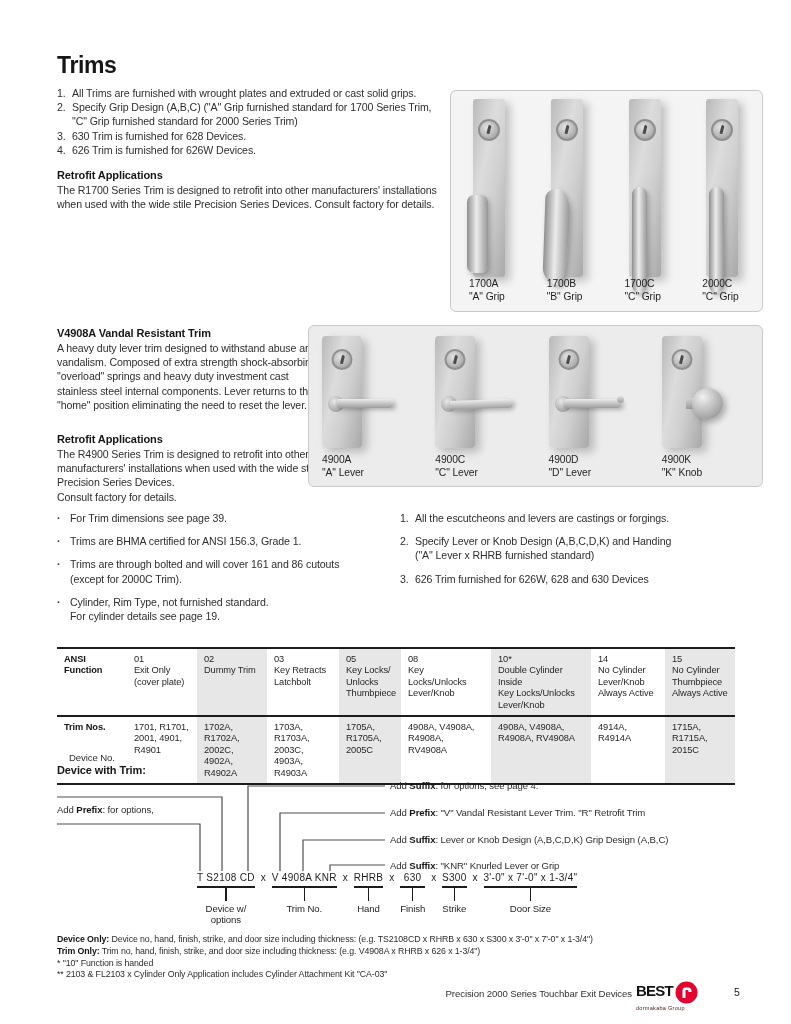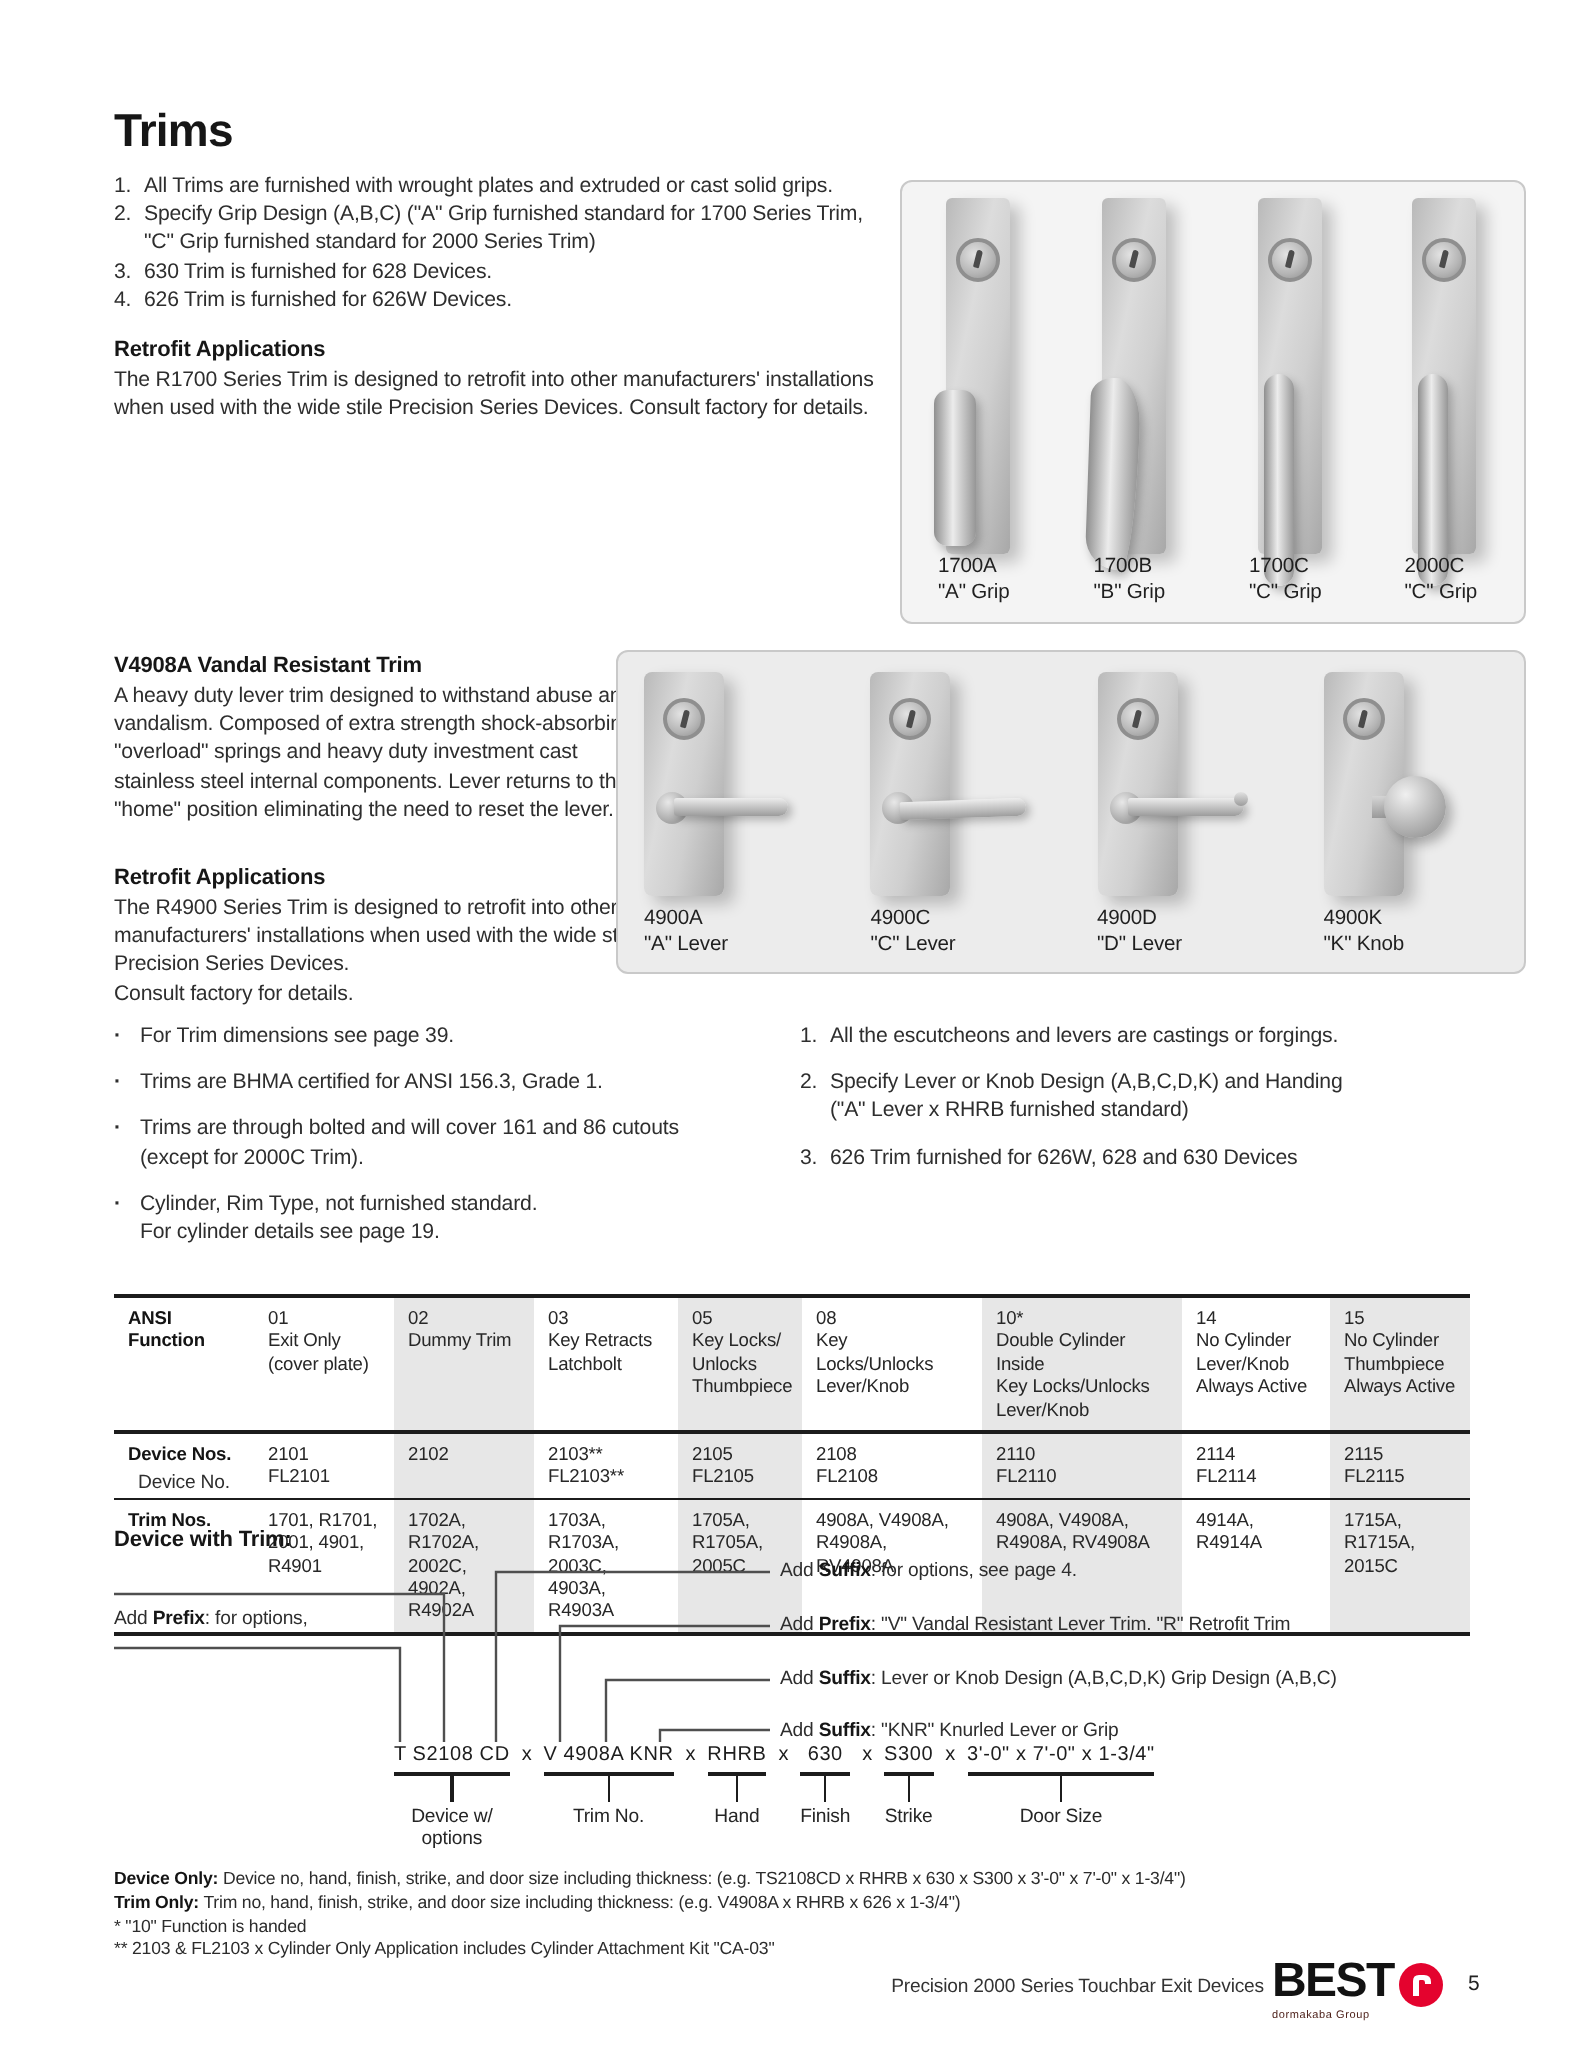--- a/index.html
+++ b/index.html
@@ -98,21 +98,21 @@
   .seg .u{height:2px;background:#1c1c1c;width:100%;margin-top:3px;}
   .seg .k{width:1.5px;height:13px;background:#1c1c1c;}
   .seg .l{font-size:9.6px;line-height:11px;text-align:center;margin-top:2px;color:#252525;}
   .sep{font-size:10px;color:#1d1d1d;padding:0 1px;}
 
   
   .notes{left:57px;top:934px;font-size:8.8px;line-height:11.8px;color:#2c2c2c;}
   .notes b{color:#141414;}
   .foot-line{right:159px;top:988px;font-size:9.6px;color:#333;}
   .brand{left:636px;top:981px;}
-  .brand-word{font-size:24px;font-weight:800;letter-spacing:-0.8px;color:#121212;line-height:19px;display:inline-block;vertical-align:top;}
+  .brand-word{font-size:15px;font-weight:800;letter-spacing:-0.8px;color:#121212;line-height:19px;display:inline-block;vertical-align:top;}
   .brand-sub{font-size:5.5px;color:#4a1d16;letter-spacing:0.3px;margin-top:1px;}
   .page-num{left:734px;top:986px;font-size:10.5px;color:#222;}
 </style>
 </head>
 <body>
 
 <h1 class="abs page-title">Trims</h1>
 
 <div class="abs num-list body-txt">
   <div class="num-item">
@@ -307,38 +307,20 @@
 Lever/Knob</td>
     <td class="pre">14
 No Cylinder
 Lever/Knob
 Always Active</td>
     <td class="pre shade">15
 No Cylinder
 Thumbpiece
 Always Active</td>
   </tr>
-  <tr class="dev">
-    <td class="lab">Device Nos.</td>
-    <td class="pre">2101
-FL2101</td>
-    <td class="pre shade">2102</td>
-    <td class="pre">2103**
-FL2103**</td>
-    <td class="pre shade">2105
-FL2105</td>
-    <td class="pre">2108
-FL2108</td>
-    <td class="pre shade">2110
-FL2110</td>
-    <td class="pre">2114
-FL2114</td>
-    <td class="pre shade">2115
-FL2115</td>
-  </tr>
   <tr>
     <td class="lab">Trim Nos.</td>
     <td class="pre">1701, R1701,
 2001, 4901,
 R4901</td>
     <td class="pre shade">1702A, R1702A,
 2002C, 4902A,
 R4902A</td>
     <td class="pre">1703A, R1703A,
 2003C, 4903A,
@@ -362,21 +344,21 @@
   <g fill="none" stroke="#4f4f4f" stroke-width="1.2">
     <path d="M57,37 H222 V111"></path>
     <path d="M57,64 H200 V111"></path>
     <path d="M385,26 H248 V111"></path>
     <path d="M385,53 H280 V111"></path>
     <path d="M385,80 H303 V111"></path>
     <path d="M385,105 H330 V111"></path>
   </g>
 </svg>
 
-<div class="abs dlab" style="left:57px;top:736px;padding-left:12px;"><span>Device No.</span><b></b><span></span></div>
+<div class="abs dlab" style="left:57px;top:752px;padding-left:12px;"><span>Device No.</span><b></b><span></span></div>
 <div class="abs dlab" style="left:57px;top:804px;"><span>Add </span><b>Prefix</b><span>: for options,</span></div>
 
 <div class="abs dlab" style="left:390px;top:780px;"><span>Add </span><b>Suffix</b><span>: for options, see page 4.</span></div>
 <div class="abs dlab" style="left:390px;top:807px;"><span>Add </span><b>Prefix</b><span>: "V" Vandal Resistant Lever Trim. "R" Retrofit Trim</span></div>
 <div class="abs dlab" style="left:390px;top:834px;"><span>Add </span><b>Suffix</b><span>: Lever or Knob Design (A,B,C,D,K) Grip Design (A,B,C)</span></div>
 <div class="abs dlab" style="left:390px;top:860px;"><span>Add </span><b>Suffix</b><span>: "KNR" Knurled Lever or Grip</span></div>
 
 <div class="abs part-row">
   <div class="seg">
       <span class="t">T S2108 CD</span>

